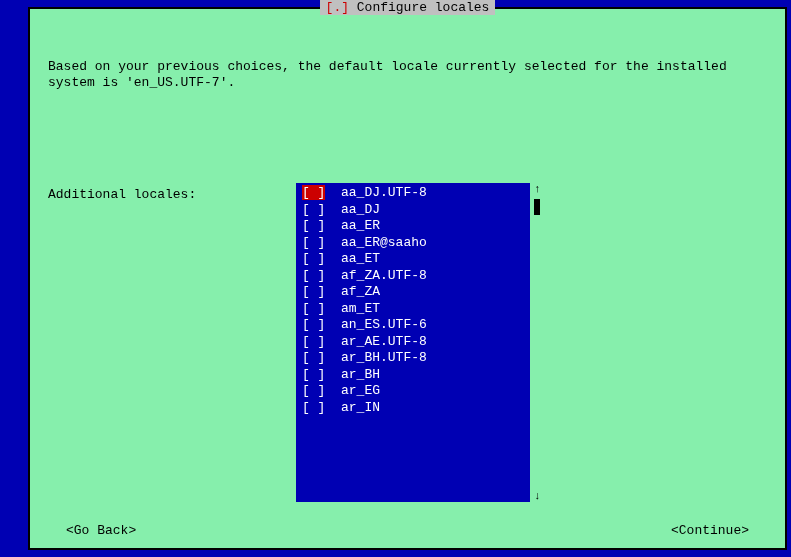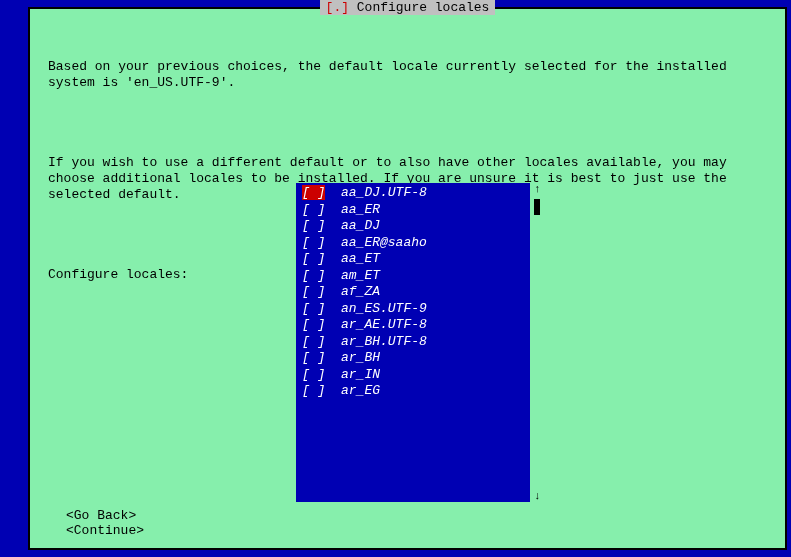--- a/index.html
+++ b/index.html
@@ -49,21 +49,20 @@
     display: flex;
   }
   .listbox {
     background: #0000b3;
     color: #fff;
     width: 265px;
     height: 100%;
     overflow: hidden;
     padding: 2px 6px;
     line-height: 16.5px;
-    font-style: italic;
   }
   .listbox .row { white-space: pre; }
   .listbox .row.sel .chk { background: #cc0000; }
   .scrollcol {
     width: 16px;
     height: 100%;
     position: relative;
     color: #000;
   }
   .scrollcol .up { position: absolute; top: 0; left: 4px; font-size:11px;}
@@ -78,58 +77,57 @@
   }
   .footer {
     position: absolute;
     left: 0;
     bottom: 10px;
     width: 100%;
     padding: 0 36px;
     display: flex;
     justify-content: space-between;
     color: #000;
-    flex-direction: column;
   }
   .btn { cursor: pointer; }
 </style>
 </head>
 <body>
 
 <div class="window">
   <div class="title-wrap">
     <span class="title">
       <span class="brackets">[.]</span>
       <span>Configure locales</span>
     </span>
   </div>
 
   <div class="content">
-    <div>Based on your previous choices, the default locale currently selected for the installed system is 'en_US.UTF-9'.</div>
+    <div>Based on your previous choices, the default locale currently selected for the installed system is 'en_US.UTF-7'.</div>
     <br>
-    <div>If you wish to use a different default or to also have other locales available, you may choose additional locales to be installed. If you are unsure it is best to just use the selected default.</div>
     <br>
-    <div>Configure locales:</div>
+    <div>Additional locales:</div>
   </div>
 
   <div class="listwrap">
     <div class="listbox" id="listbox">
         <div class="row sel"><span class="chk">[ ]</span>  <span>aa_DJ.UTF-8</span></div>
+        <div class="row"><span class="chk">[ ]</span>  <span>aa_DJ</span></div>
         <div class="row"><span class="chk">[ ]</span>  <span>aa_ER</span></div>
-        <div class="row"><span class="chk">[ ]</span>  <span>aa_DJ</span></div>
         <div class="row"><span class="chk">[ ]</span>  <span>aa_ER@saaho</span></div>
         <div class="row"><span class="chk">[ ]</span>  <span>aa_ET</span></div>
+        <div class="row"><span class="chk">[ ]</span>  <span>af_ZA.UTF-8</span></div>
+        <div class="row"><span class="chk">[ ]</span>  <span>af_ZA</span></div>
         <div class="row"><span class="chk">[ ]</span>  <span>am_ET</span></div>
-        <div class="row"><span class="chk">[ ]</span>  <span>af_ZA</span></div>
-        <div class="row"><span class="chk">[ ]</span>  <span>an_ES.UTF-9</span></div>
+        <div class="row"><span class="chk">[ ]</span>  <span>an_ES.UTF-6</span></div>
         <div class="row"><span class="chk">[ ]</span>  <span>ar_AE.UTF-8</span></div>
         <div class="row"><span class="chk">[ ]</span>  <span>ar_BH.UTF-8</span></div>
         <div class="row"><span class="chk">[ ]</span>  <span>ar_BH</span></div>
+        <div class="row"><span class="chk">[ ]</span>  <span>ar_EG</span></div>
         <div class="row"><span class="chk">[ ]</span>  <span>ar_IN</span></div>
-        <div class="row"><span class="chk">[ ]</span>  <span>ar_EG</span></div>
       </div>
     <div class="scrollcol">
       <span class="up">↑</span>
       <span class="thumb"></span>
       <span class="down">↓</span>
     </div>
   </div>
 
   <div class="footer">
     <span class="btn">&lt;Go Back&gt;</span>

